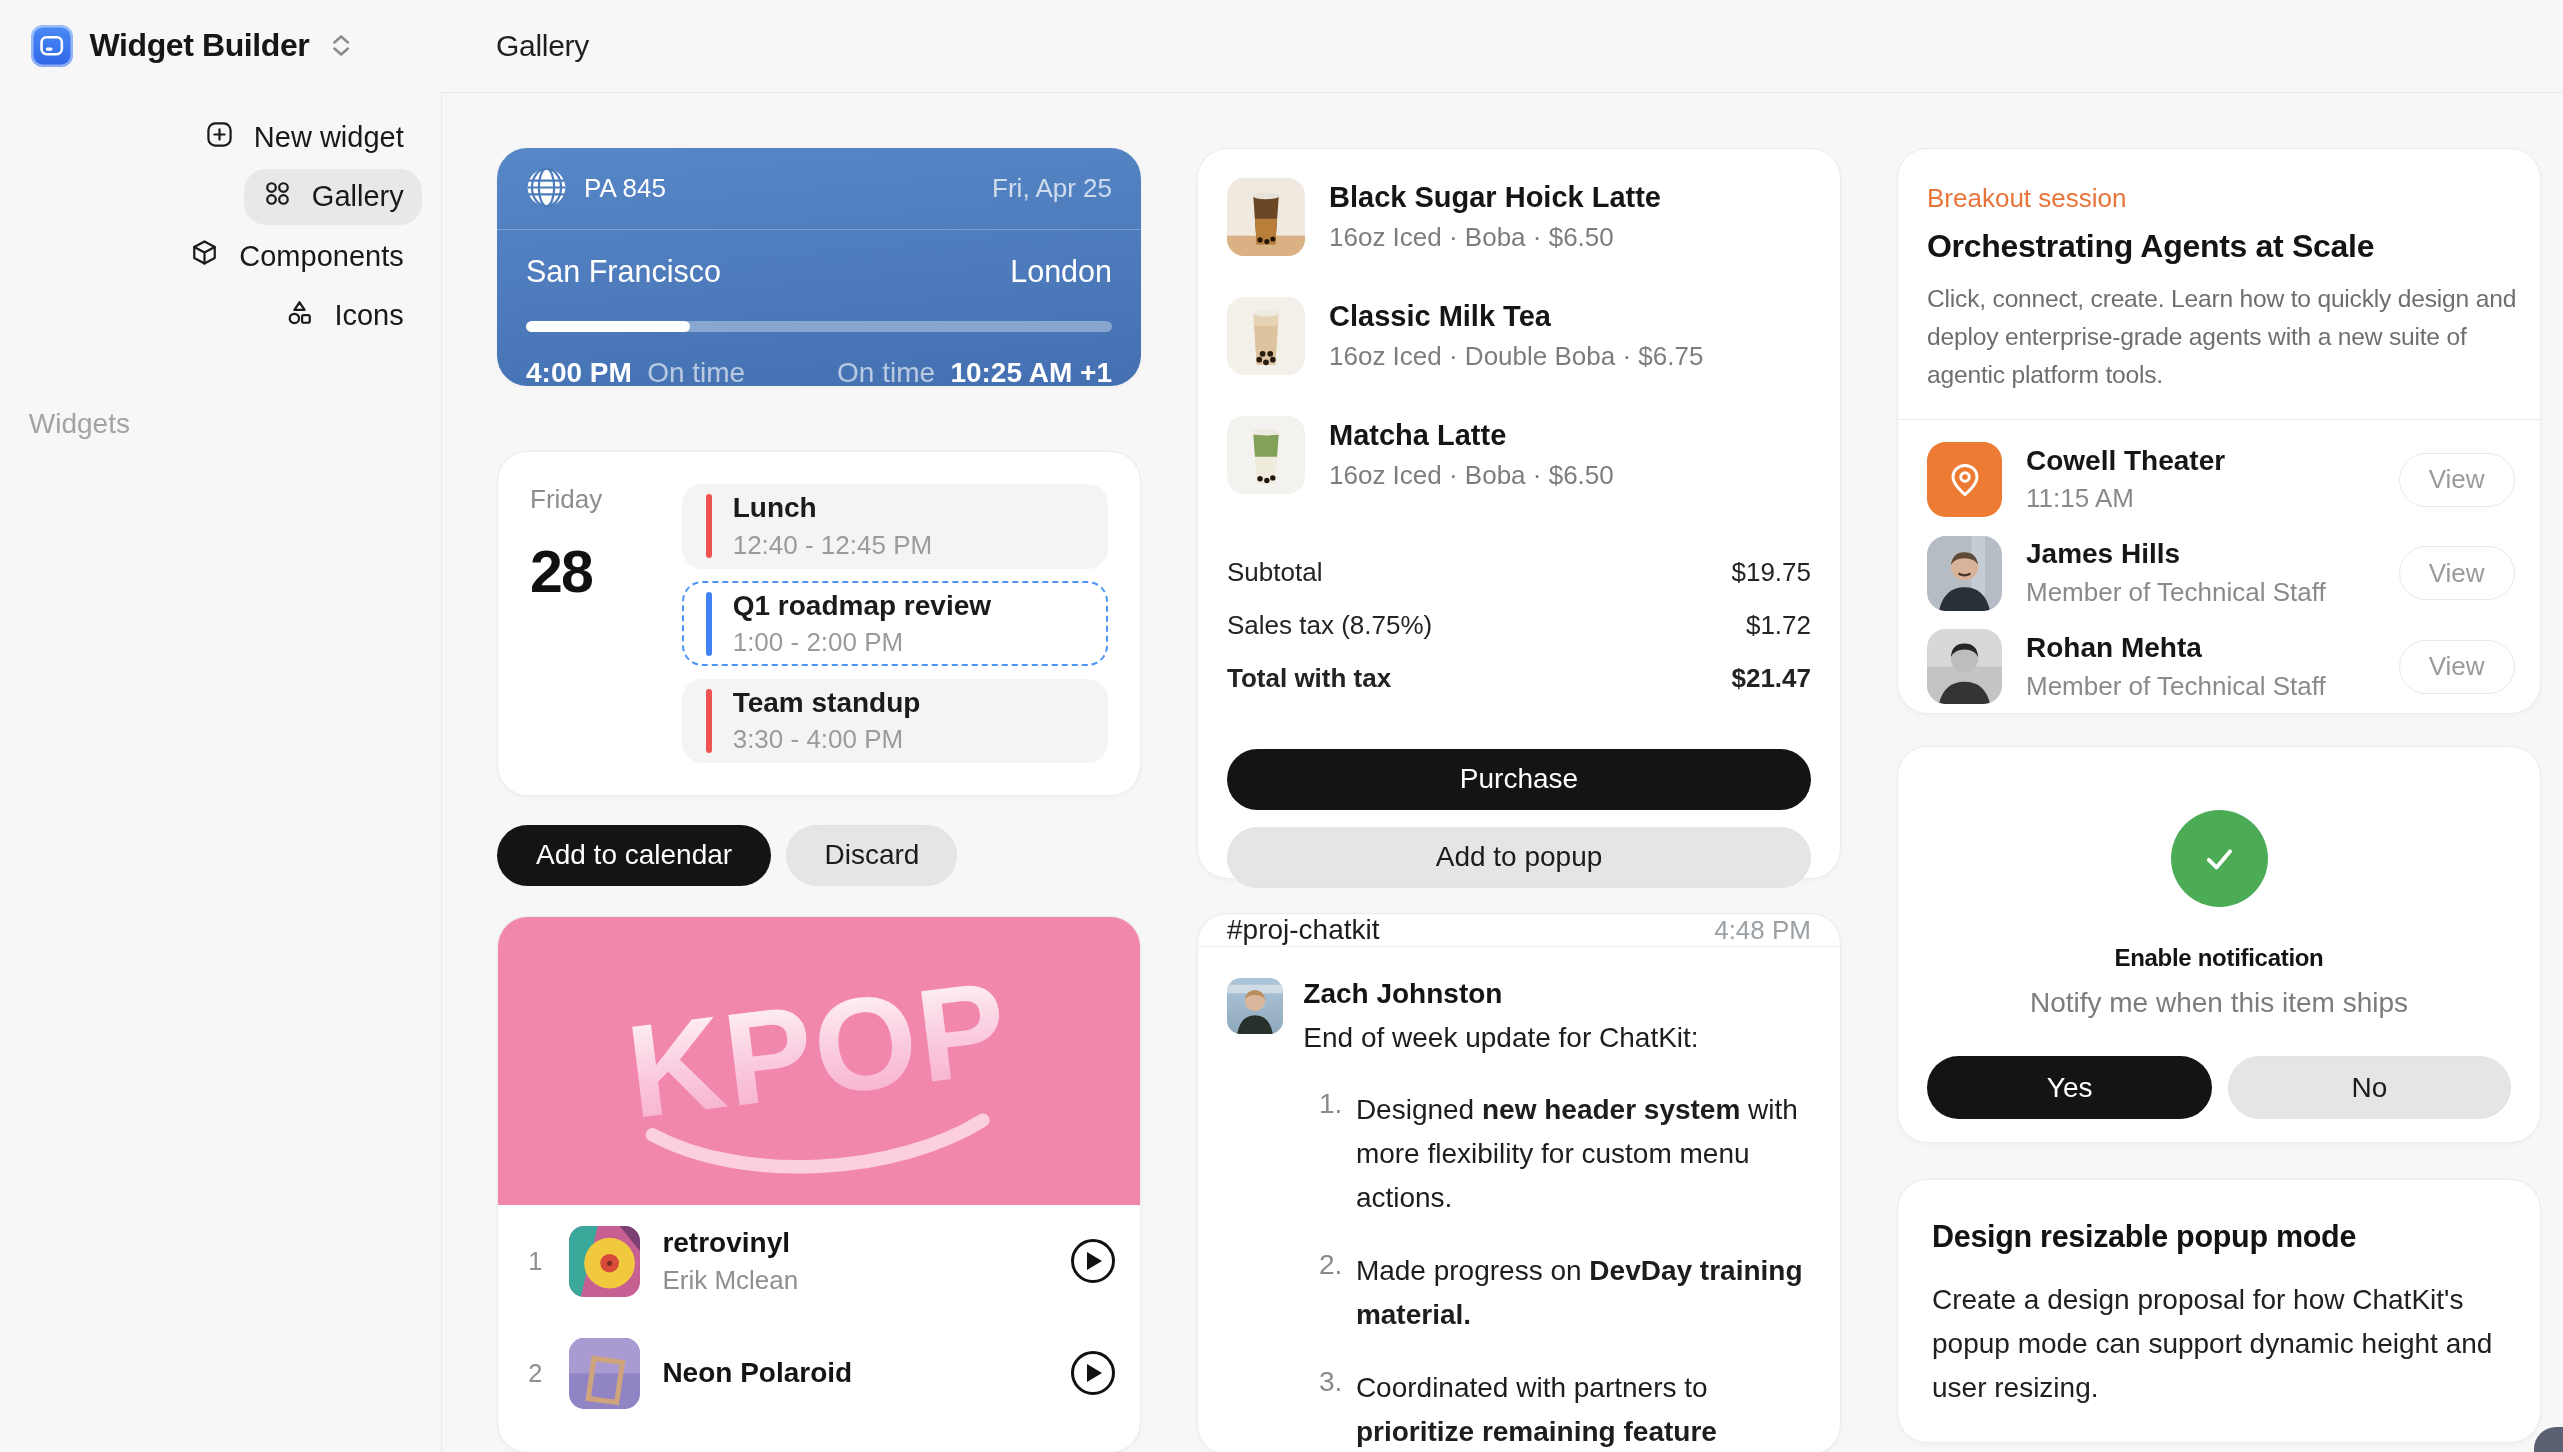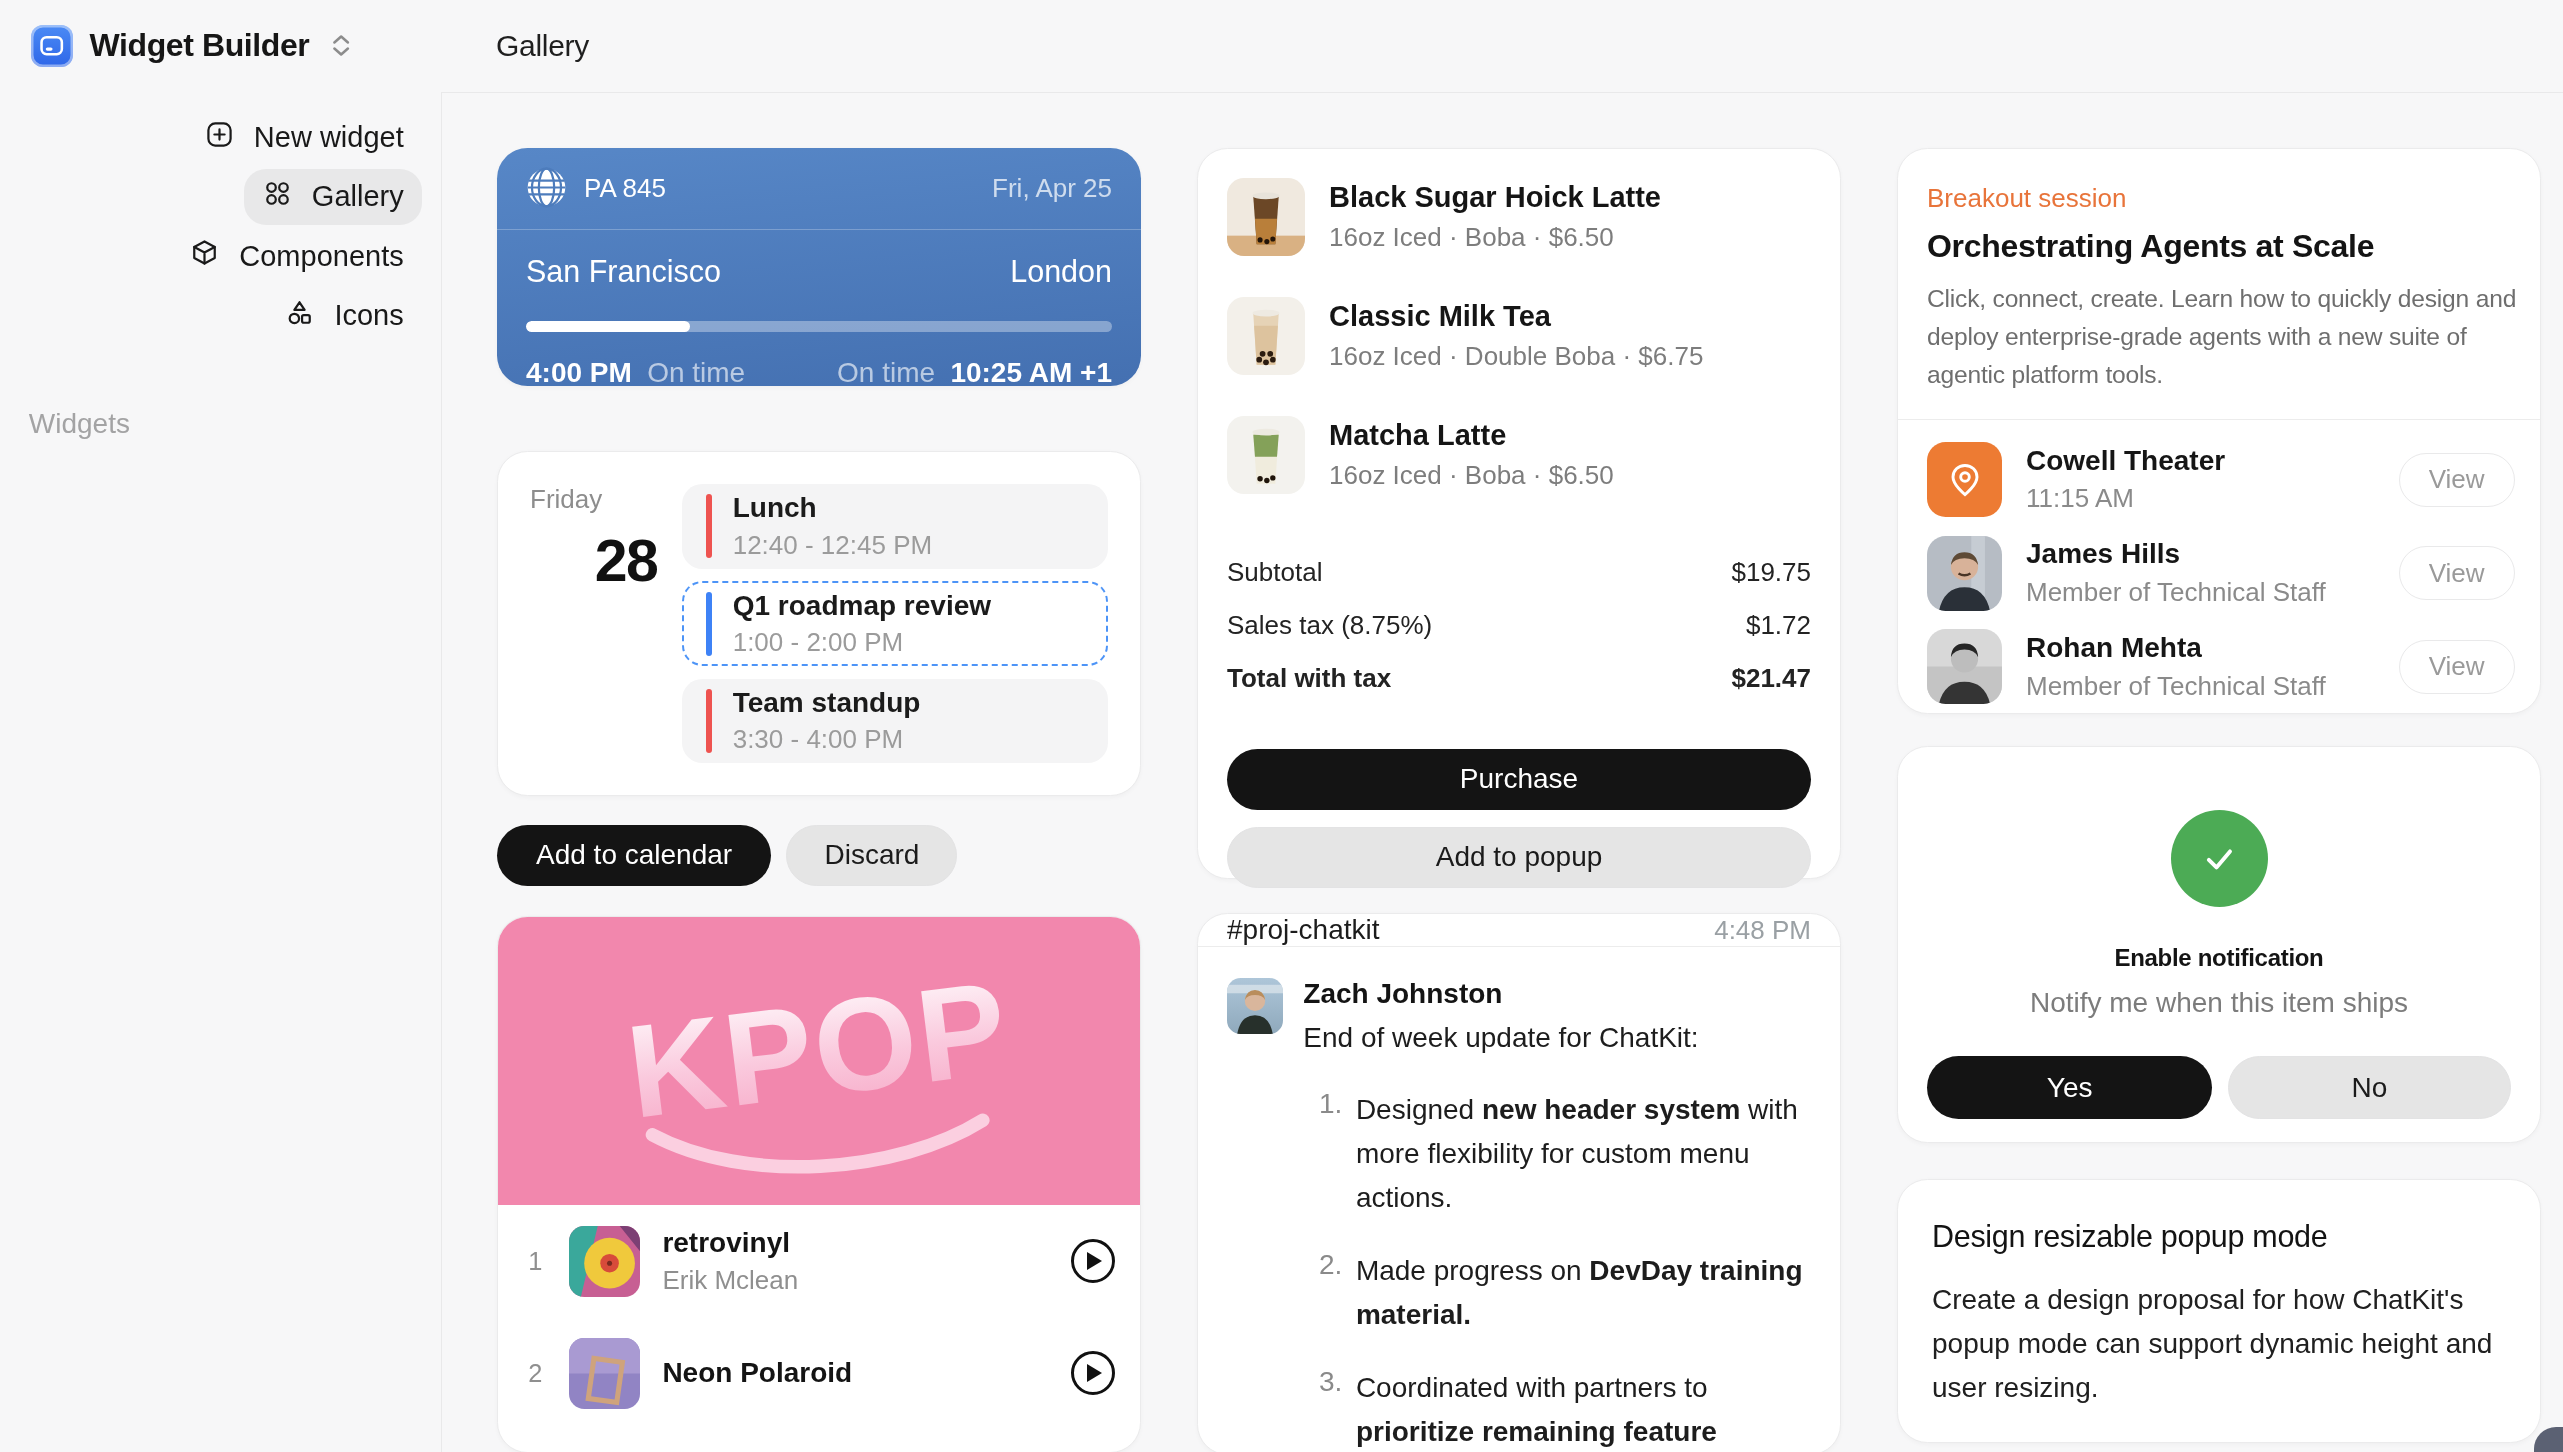--- a/index.html
+++ b/index.html
@@ -46,21 +46,21 @@
   .flight-track { margin-top:32px; height:11px; border-radius:6px; background:rgba(255,255,255,.35); overflow:hidden; }
   .flight-fill { height:100%; border-radius:6px; background:#fff; }
   .flight-times { margin-top:25.4px; display:flex; justify-content:space-between; font-size:28px; }
   .ft-strong { font-weight:700; }
   .ft-dim { color:rgba(255,255,255,.62); }
   .flight-times .grp { display:flex; gap:15.3px; }
   
   .calendar { height:383px; margin-top:65px; display:flex; padding:32px; gap:25.4px; }
   .cal-left { width:127px; }
   .cal-day { font-size:26px; color:#8d8d8d; font-weight:500; }
-  .cal-num { font-size:59px; font-weight:700; letter-spacing:-1.7px; color:#111; margin-top:12px;text-align:right; }
+  .cal-num { font-size:59px; font-weight:700; letter-spacing:-1.7px; color:#111; margin-top:23px; }
   .cal-events { flex:1; display:flex; flex-direction:column; gap:12.7px; }
   .event { flex:1; border-radius:20.3px; background:#f4f4f5; display:flex; align-items:center;
     padding:0 22px; gap:20.3px; border:2.1px solid transparent; cursor:pointer; }
   .event.selected { background:#fff; border:2.1px dashed #4d94f7; }
   .event-bar { width:6px; height:64px; border-radius:3.4px; }
   .event-bar.red { background:#ee5350; }
   .event-bar.blue { background:#3e82f6; }
   .event-title { font-size:28px; font-weight:600; color:#1b1b1b; }
   .event-time { font-size:26px; color:#9b9b9b; margin-top:5.1px; }
   
@@ -137,21 +137,21 @@
   .notif { margin-top:32px; height:397px; display:flex; flex-direction:column; align-items:center;
     padding:63px 29px 0; }
   .check-circle { width:97px; height:97px; border-radius:50%; background:#4cab55;
     display:flex; align-items:center; justify-content:center; }
   .notif-title { font-size:24px; font-weight:600; letter-spacing:-0.3px; color:#141414; margin-top:37px; }
   .notif-sub { font-size:28px; color:#7c7c7c; margin-top:15.3px; }
   .notif-actions { margin-top:37px; display:flex; gap:15.3px; width:100%; }
   .notif-actions .pill { flex:1; height:63px; }
   
   .task { margin-top:36px; height:264px; padding:39px 34px 0; }
-  .task-title { font-size:30.5px; font-weight:400; letter-spacing:-0.3px; color:#131313; }
+  .task-title { font-size:30.5px; font-weight:700; letter-spacing:-0.3px; color:#131313; }
   .task-body { font-size:28px; line-height:44px; color:#202020; margin-top:24px; width:570px; }
   
   .corner-overlay { position:fixed; right:0; bottom:0; width:29px; height:25.4px;
     background:#5b6173; border-top-left-radius:22px; }
   .icon-stroke { stroke:#1a1a1a; fill:none; stroke-width:2.6; stroke-linecap:round; stroke-linejoin:round; }
 </style>
 </head>
 <body>
 
 <aside class="sidebar">

